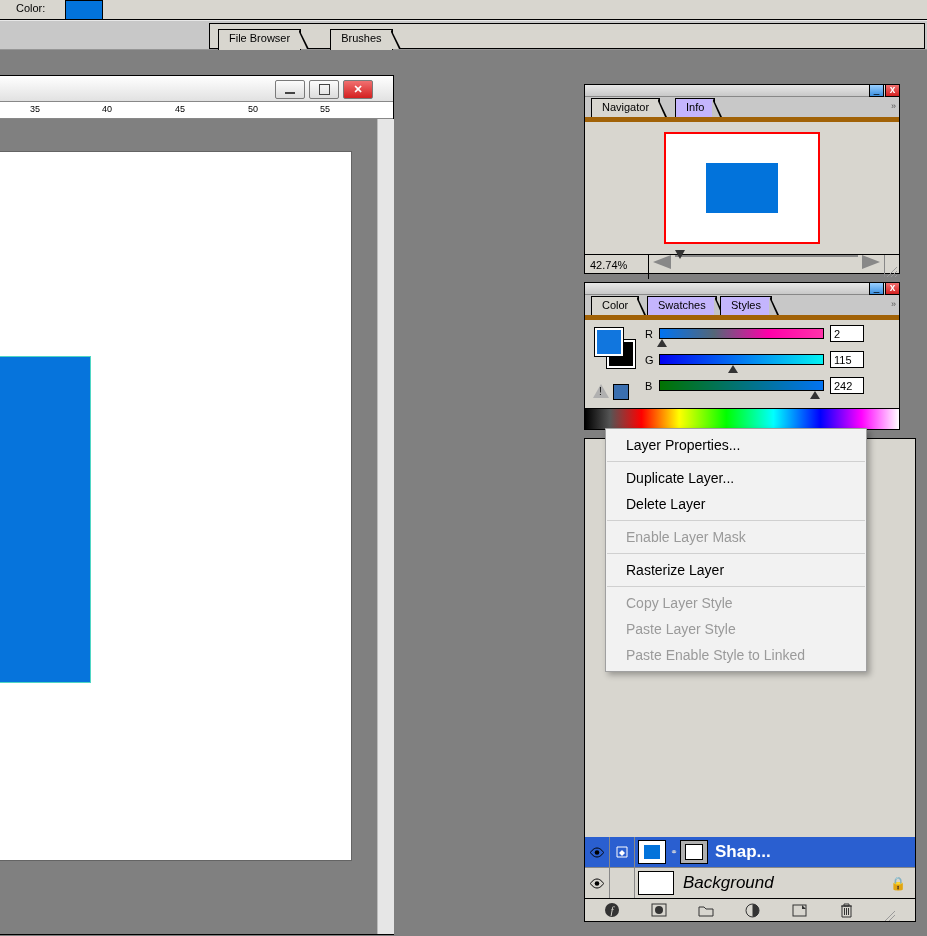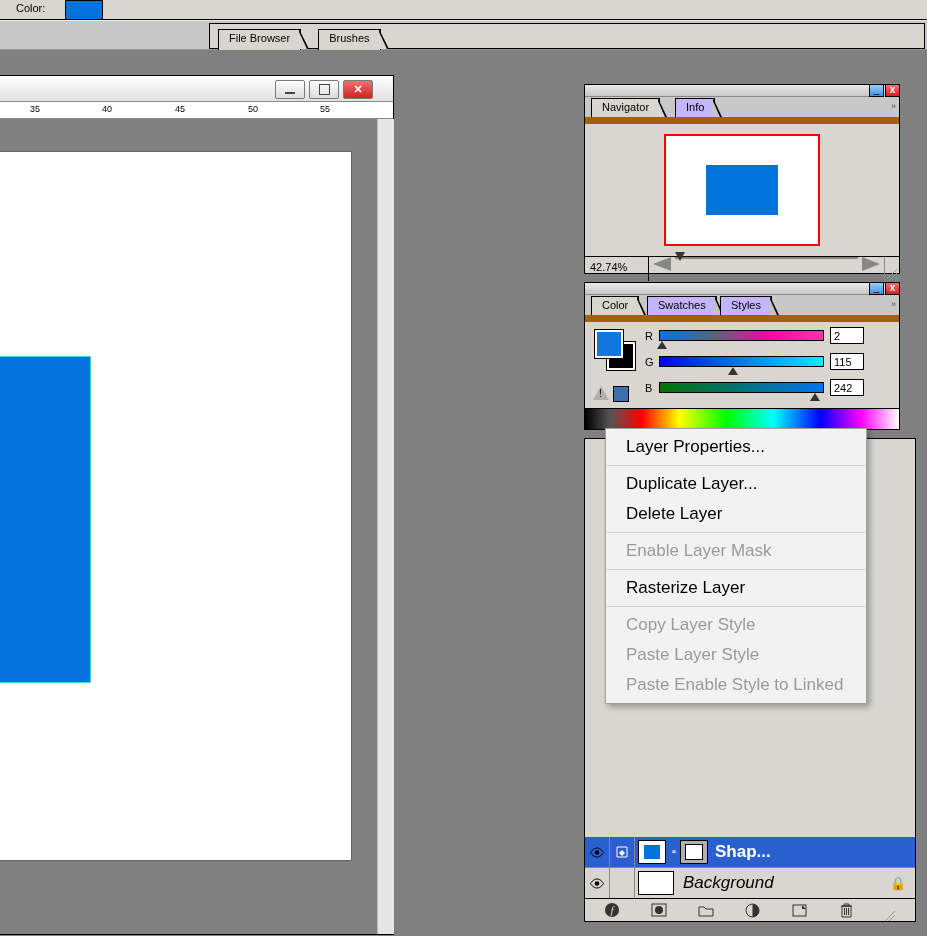--- a/index.html
+++ b/index.html
@@ -28,21 +28,21 @@
 .canvas{position:absolute;left:0;top:32px;width:362px;height:710px;background:#fff;border:1px solid #646464;box-sizing:border-box}
 .shape{position:absolute;left:0;top:205px;width:99px;height:325px;background:#0674dc;outline:1px solid #4fd6c4}
 .vscroll{position:absolute;right:0;top:119px;width:16px;height:816px;background:#e6e6e6;border-left:1px solid #bbb}
 
 
 .palette{position:absolute;left:584px;width:316px;background:#d8d6cf;border:1px solid #000;box-sizing:border-box}
 .palette .bar{height:11px;background:linear-gradient(#e8e8e8,#c8c8c8);border-bottom:1px solid #888;position:relative}
 .pbtn{position:absolute;top:-1px;width:15px;height:13px;border:1px solid #000;box-sizing:border-box;font-size:10px;text-align:center;line-height:10px}
 .pmin{right:15px;background:linear-gradient(#9bd0ff,#3a8fe0)}
 .pclose{right:-1px;background:linear-gradient(#f07070,#d42020);color:#fff;font-weight:bold}
-.tabrow{height:20px;background:#c8c8c8;border-bottom:7px solid #a16207;position:relative}
+.tabrow{height:20px;background:#c8c8c8;border-bottom:5px solid #a16207;position:relative}
 .ptab{position:absolute;top:1px;height:19px;padding:2px 10px 0 10px;background:#d8d6cf;border:1px solid #000;border-bottom:none;font-size:11px;box-sizing:border-box}
 .ptab.inact{background:#c4b5fd}
 .ptab .ang{position:absolute;right:-8px;top:-1px;width:0;height:0;border-bottom:19px solid #000;border-right:9px solid transparent}
 .ptab .ang2{position:absolute;right:-6px;top:0;width:0;height:0;border-bottom:18px solid #d8d6cf;border-right:8px solid transparent}
 .ptab.inact .ang2{border-bottom-color:#c4c4c4}
 .more{position:absolute;right:3px;top:4px;font-size:9px;color:#555}
 
 
 .navPal{top:84px;height:190px}
 .navView{position:relative;height:132px;display:flex;align-items:center;justify-content:center}
@@ -84,36 +84,36 @@
 .mask{width:28px;height:24px;margin:0 1px;background:#b0b0b0;border:1px solid #000;box-sizing:border-box;display:flex;align-items:center;justify-content:center}
 .mask .m{width:16px;height:14px;background:#fff;outline:1px solid #000}
 .chain{width:10px;font-size:9px;text-align:center;color:#ddd}
 .lname{padding-left:6px;font-weight:bold;font-size:17px}
 .lname.it{font-style:italic;font-weight:normal}
 .lockI{margin-left:auto;margin-right:8px;font-size:13px}
 .layFoot{position:absolute;bottom:0;left:0;right:0;height:22px;border-top:1px solid #000;background:#d8d6cf;display:flex;align-items:center;justify-content:space-around;padding:0 4px}
 .fic{width:20px;height:16px;display:flex;align-items:center;justify-content:center;font-size:13px;color:#333}
 
 
-.ctx{position:absolute;left:605px;top:428px;width:260px;background:#f2f2f2;border:1px solid #a0a0a0;box-shadow:3px 3px 6px rgba(0,0,0,.3);padding:3px 0;font-size:17px;font-family:"Segoe UI",Tahoma,Arial}
+.ctx{position:absolute;left:605px;top:428px;width:260px;background:#f2f2f2;border:1px solid #a0a0a0;box-shadow:3px 3px 6px rgba(0,0,0,.3);padding:3px 0;font-size:14px;font-family:"Segoe UI",Tahoma,Arial}
 .ctx .mi{padding:5px 20px;color:#000}
 .ctx .mi.dis{color:#9a9a9a}
 .ctx .sep{height:1px;background:#d0d0d0;margin:3px 1px}
 </style>
 </head>
 <body>
 
 <div class="abs optbar"></div>
 <div class="abs" style="left:16px;top:2px">Color:</div>
 <div class="abs colorSwatch" style="left:65px;top:0px"></div>
 
 <div class="abs palwell"></div>
 <div class="abs wellBox" style="left:209px;width:716px">
   <span class="wellTab" style="margin-left:8px"><span>File Browser</span></span>
-  <span class="wellTab" style="margin-left:14px"><span>Brushes</span></span>
+  <span class="wellTab" style="margin-left:26px"><span>Brushes</span></span>
 </div>
 
 <div class="abs docwin">
   <div class="docTitle"></div>
 </div>
 <div class="winBtn min">
     <div class="mn"></div>
   </div>
 <div class="winBtn max">
     <div class="sq"></div>

